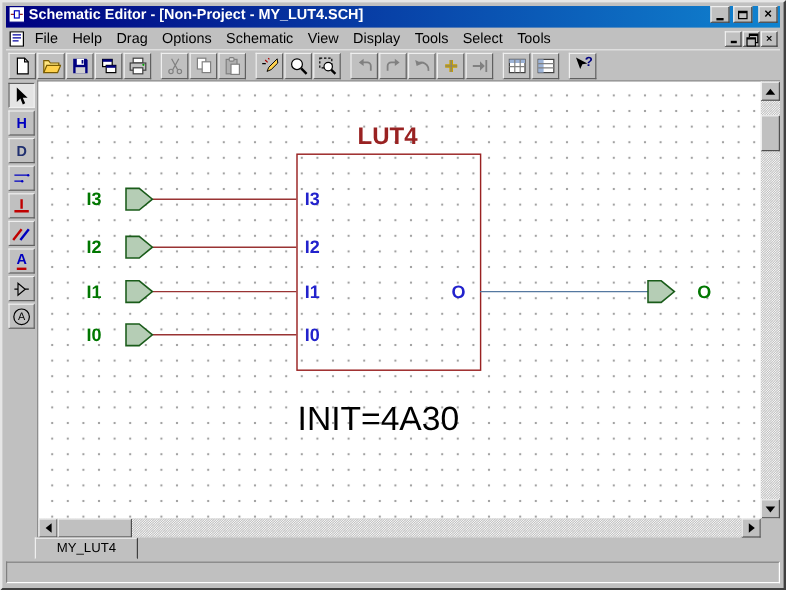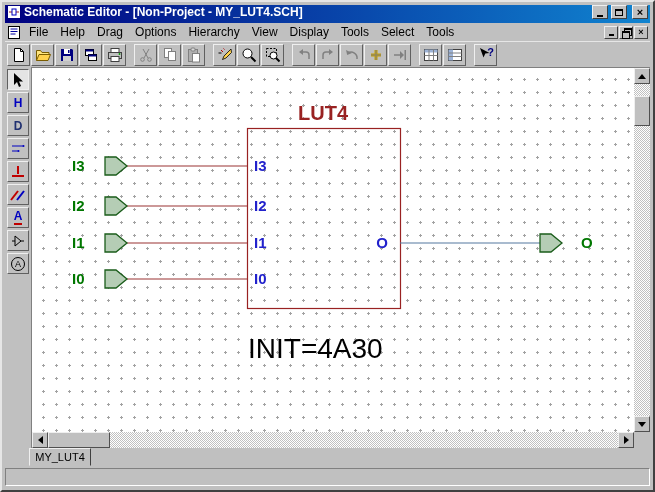--- a/index.html
+++ b/index.html
@@ -92,21 +92,21 @@
   .comp-box { fill:none; stroke:#992222; stroke-width:1.2; }
   .t-pin  { font-family:"Liberation Sans",sans-serif; font-size:15px; font-weight:bold; fill:#2222cc; }
   .t-port { font-family:"Liberation Sans",sans-serif; font-size:15px; font-weight:bold; fill:#007700; }
   .t-init { font-family:"Liberation Sans",sans-serif; font-size:28px; font-weight:500; fill:#000; }
   .w-in  { stroke:#993333; stroke-width:1.2; }
   .w-out { stroke:#5578a0; stroke-width:1.2; }
   .port  { fill:#b5cdb5; stroke:#1a5c1a; stroke-width:1.3; }
 
   
   .tabrow { height:18px; flex:none; display:flex; align-items:stretch; padding-left:24px; }
-  .sheet-tab { width:62px; background:#c0c0c0; font-size:11px;
+  .sheet-tab { width:86px; background:#c0c0c0; font-size:11px;
     border:1px solid; border-color:#efefef #404040 #c0c0c0 #efefef;
     display:flex; align-items:center; justify-content:center; }
 
   
   .statusbar { height:21px; flex:none; display:flex; gap:3px; padding-top:2px; }
   .panel { border:1px solid; border-color:#808080 #fff #fff #808080; height:18px;
     display:flex; align-items:center; padding:0 6px; font-size:11px; font-weight:bold; }
   .p-coords { width:92px; color:#cc0000; }
   .p-msg { flex:1; }
   .p-mode { width:154px; color:#0000cc; }
@@ -136,21 +136,21 @@
 
   <div class="menubar">
     <svg class="mdi-doc" viewBox="0 0 14 13">
       <rect x="1.5" y="0.5" width="11" height="12" fill="#fff" stroke="#000"></rect>
       <path d="M3.5 3h7M3.5 5.5h7M3.5 8h5" stroke="#0000a0"></path>
     </svg>
     <span class="menu-item">File</span>
     <span class="menu-item">Help</span>
     <span class="menu-item">Drag</span>
     <span class="menu-item">Options</span>
-    <span class="menu-item">Hierarchy</span>
+    <span class="menu-item">Schematic</span>
     <span class="menu-item">View</span>
     <span class="menu-item">Display</span>
     <span class="menu-item">Tools</span>
     <span class="menu-item">Select</span>
     <span class="menu-item">Tools</span>
     <span class="spacer"></span>
     <span class="mdibtn">
         <span class="min-glyph" style="margin-top:6px;width:5px;"></span>
       </span>
     <span class="mdibtn">

